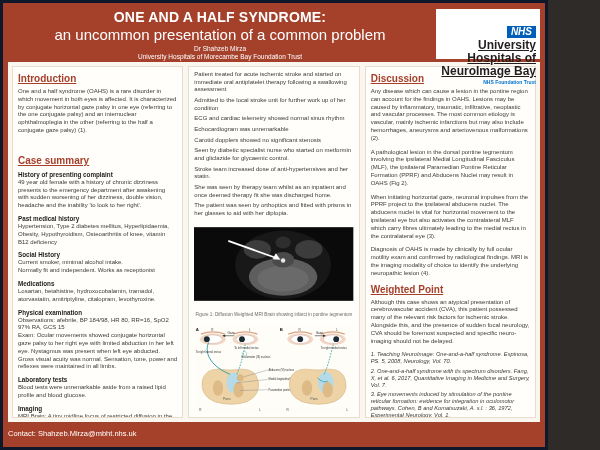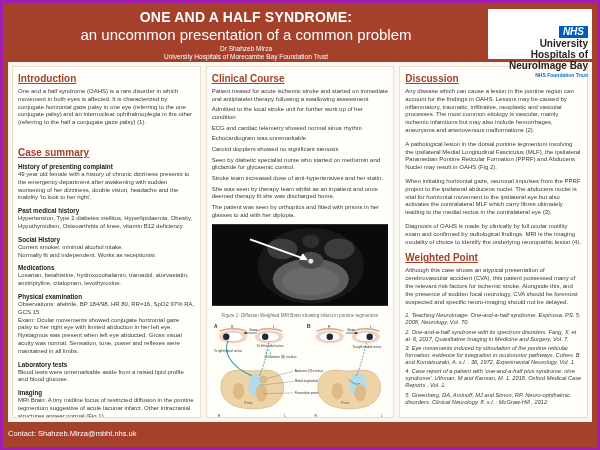--- a/index.html
+++ b/index.html
@@ -1,29 +1,29 @@
 <!DOCTYPE html>
 <html><head>
 <meta charset="utf-8">
 <style>
   * { margin:0; padding:0; box-sizing:border-box; }
   body { font-family:"Liberation Sans", sans-serif; background:#2e2b29; width:600px; height:450px; overflow:hidden; }
-  .frame { width:600px; height:450px; background:#a21caf; padding:3px; }
+  .frame { width:548px; height:450px; background:#0f172a; padding:3px; }
   .poster { width:100%; height:100%; background:#a5402b; padding:5px; display:flex; flex-direction:column; }
 
   
   .header { position:relative; height:52px; color:#fff; }
   .header-text { position:absolute; left:0; right:108px; top:1px; text-align:center; }
   .title { font-size:14px; font-weight:bold; letter-spacing:.2px; }
   .subtitle { font-size:15px; margin-top:1px; }
   .author { font-size:6.5px; margin-top:2px; }
   .institution { font-size:6.5px; margin-top:1px; }
   .nhs-box { position:absolute; right:0; top:1px; width:104px; height:50px; background:#fff; padding:12px 4px; text-align:right; }
   .nhs-lozenge { display:inline-block; background:#005eb8; color:#fff; font-weight:bold; font-style:italic; font-size:10px; padding:0 4px 1px 4px; margin-bottom:1px; }
-  .nhs-org { font-size:10px; font-weight:bold; color:#231f20; line-height:1.08; }
+  .nhs-org { font-size:12px; font-weight:bold; color:#231f20; line-height:1.08;text-decoration:underline; }
   .nhs-trust { font-size:5px; font-weight:bold; color:#0072ce; margin-top:1px; }
 
   
   .content { flex:1; background:#faf6f0; margin-top:2px; padding:4px; display:flex; gap:5px; overflow:hidden; }
   .col { flex:1; background:#fffefb; border:1px solid #e9dccf; padding:4px 5px; overflow:hidden; }
   h2.sec { color:#a5402b; font-size:10px; font-weight:bold; text-decoration:underline; margin:2px 0 4px 0; }
   .sub-h { font-size:6.3px; font-weight:bold; color:#1d1d1d; margin-top:5px; margin-bottom:1px; }
   .body-t { font-size:6px; color:#3a3a3a; line-height:1.3; white-space:pre-line; }
   .bullet { font-size:6px; color:#3a3a3a; line-height:1.28; margin-bottom:3px; }
   .para { font-size:6px; color:#3a3a3a; line-height:1.3; margin-bottom:6px; }
@@ -74,21 +74,20 @@
         <div class="sub-h">Physical examination</div>
         <div class="body-t">Observations: afebrile, BP 184/98, HR 80, RR=16, SpO2 97% RA, GCS 15
 Exam: Ocular movements showed conjugate horizontal gaze palsy to her right eye with limited abduction in her left eye. Nystagmus was present when left eye abducted. Gross visual acuity was normal. Sensation, tone, power and reflexes were maintained in all limbs.</div>
         <div class="sub-h">Laboratory tests</div>
         <div class="body-t">Blood tests were unremarkable aside from a raised lipid profile and blood glucose.</div>
         <div class="sub-h">Imaging</div>
         <div class="body-t">MRI Brain: A tiny midline focus of restricted diffusion in the pontine tegmentum suggestive of acute lacunar infarct. Other intracranial structures appear normal (Fig 1).</div>
       </div>
 
       <div class="col">
-        <h2 class="sec">Clinical Course</h2>
         <p class="bullet">Patient treated for acute ischemic stroke and started on immediate oral antiplatelet therapy following a swallowing assessment</p>
         <p class="bullet">Admitted to the local stroke unit for further work up of her condition</p>
         <p class="bullet">ECG and cardiac telemetry showed normal sinus rhythm</p>
         <p class="bullet">Echocardiogram was unremarkable</p>
         <p class="bullet">Carotid dopplers showed no significant stenosis</p>
         <p class="bullet">Seen by diabetic specialist nurse who started on metformin and gliclazide for glycaemic control.</p>
         <p class="bullet">Stroke team increased dose of anti-hypertensives and her statin.</p>
         <p class="bullet">She was seen by therapy team whilst as an inpatient and once deemed therapy fit she was discharged home.</p>
         <p class="bullet">The patient was seen by orthoptics and fitted with prisms in her glasses to aid with her diplopia.</p>
 

